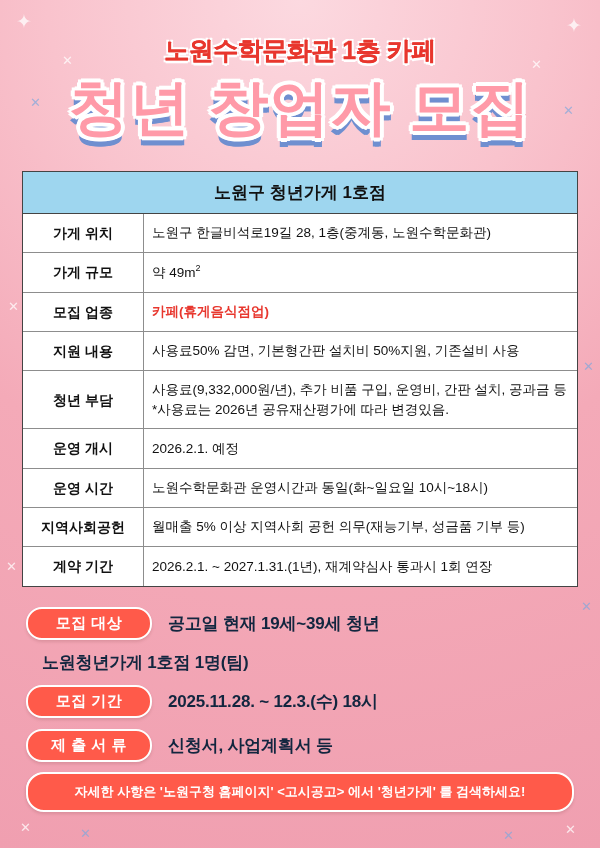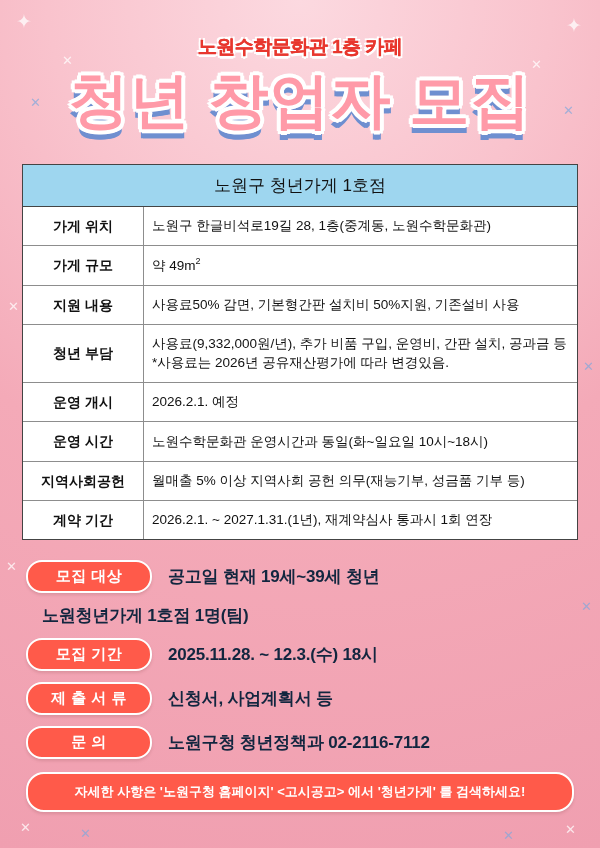--- a/index.html
+++ b/index.html
@@ -31,21 +31,21 @@
   }
   .sparkle.blue { color: #7fa8dd; opacity:.7; }
   .sparkle.big { font-size: 19px; }
 
   .header {
     position: relative;
     padding-top: 34px;
     text-align: center;
   }
   .subtitle {
-    font-size: 19px;
+    font-size: 25px;
     font-weight: bold;
     color: #e8372e;
     letter-spacing: -0.5px;
     text-shadow:
       -2px -2px 0 #fff, 2px -2px 0 #fff, -2px 2px 0 #fff, 2px 2px 0 #fff,
       0 3px 0 #ffffff;
     -webkit-text-stroke: 0.3px #e8372e;
   }
   .maintitle {
     margin-top: 1px;
@@ -67,21 +67,21 @@
   table.info {
     width: 100%;
     border-collapse: collapse;
     font-size: 13.5px;
     color: #111;
   }
   table.info th.caption {
     background: #9ed6ef;
     text-align: center;
     font-size: 17px;
-    font-weight: normal;
+    font-weight: bold;
     padding: 9px 4px;
     border-bottom: 1px solid #444;
     color: #111;
   }
   table.info td {
     border-top: 1px solid #8d8d8d;
     padding: 9px 8px;
     vertical-align: middle;
     line-height: 1.45;
   }
@@ -177,20 +177,24 @@
         </tr>
         <tr>
           <td class="label">가게 위치</td>
           <td class="value">노원구 한글비석로19길 28, 1층(중계동, 노원수학문화관)</td>
         </tr>
         <tr>
           <td class="label">가게 규모</td>
           <td class="value">약 49m<sup>2</sup></td>
         </tr>
         <tr>
+          <td class="label">모집 업종</td>
+          <td class="value red">카페(휴게음식점업)</td>
+        </tr>
+        <tr>
           <td class="label">지원 내용</td>
           <td class="value">사용료50% 감면, 기본형간판 설치비 50%지원, 기존설비 사용</td>
         </tr>
         <tr>
           <td class="label">청년 부담</td>
           <td class="value">사용료(9,332,000원/년), 추가 비품 구입, 운영비, 간판 설치, 공과금 등 *사용료는 2026년 공유재산평가에 따라 변경있음.</td>
         </tr>
         <tr>
           <td class="label">운영 개시</td>
           <td class="value">2026.2.1. 예정</td>

